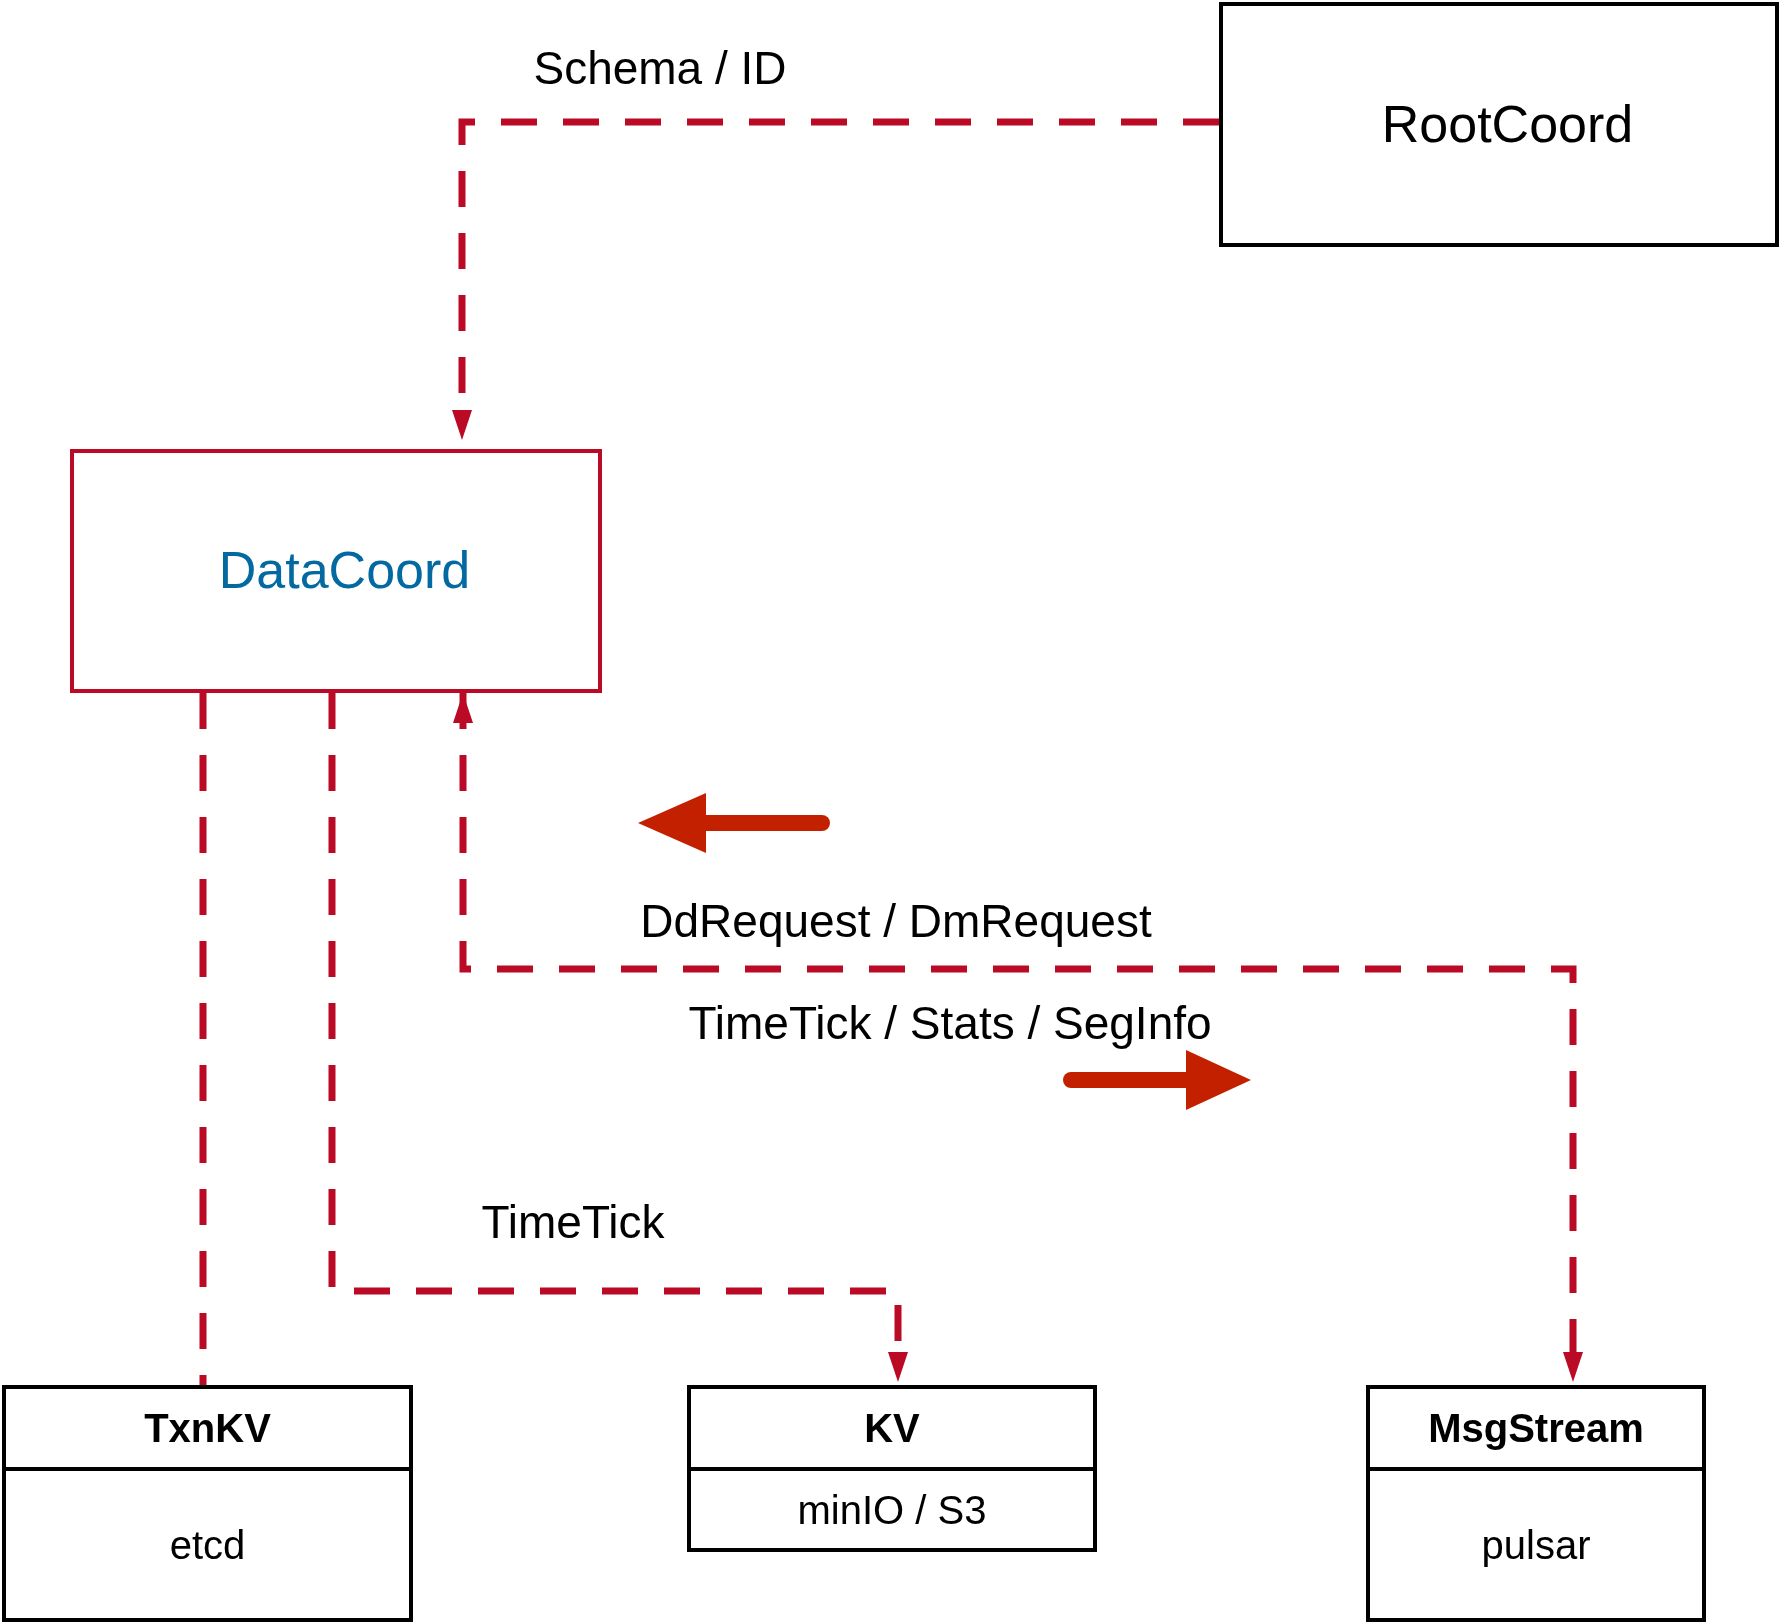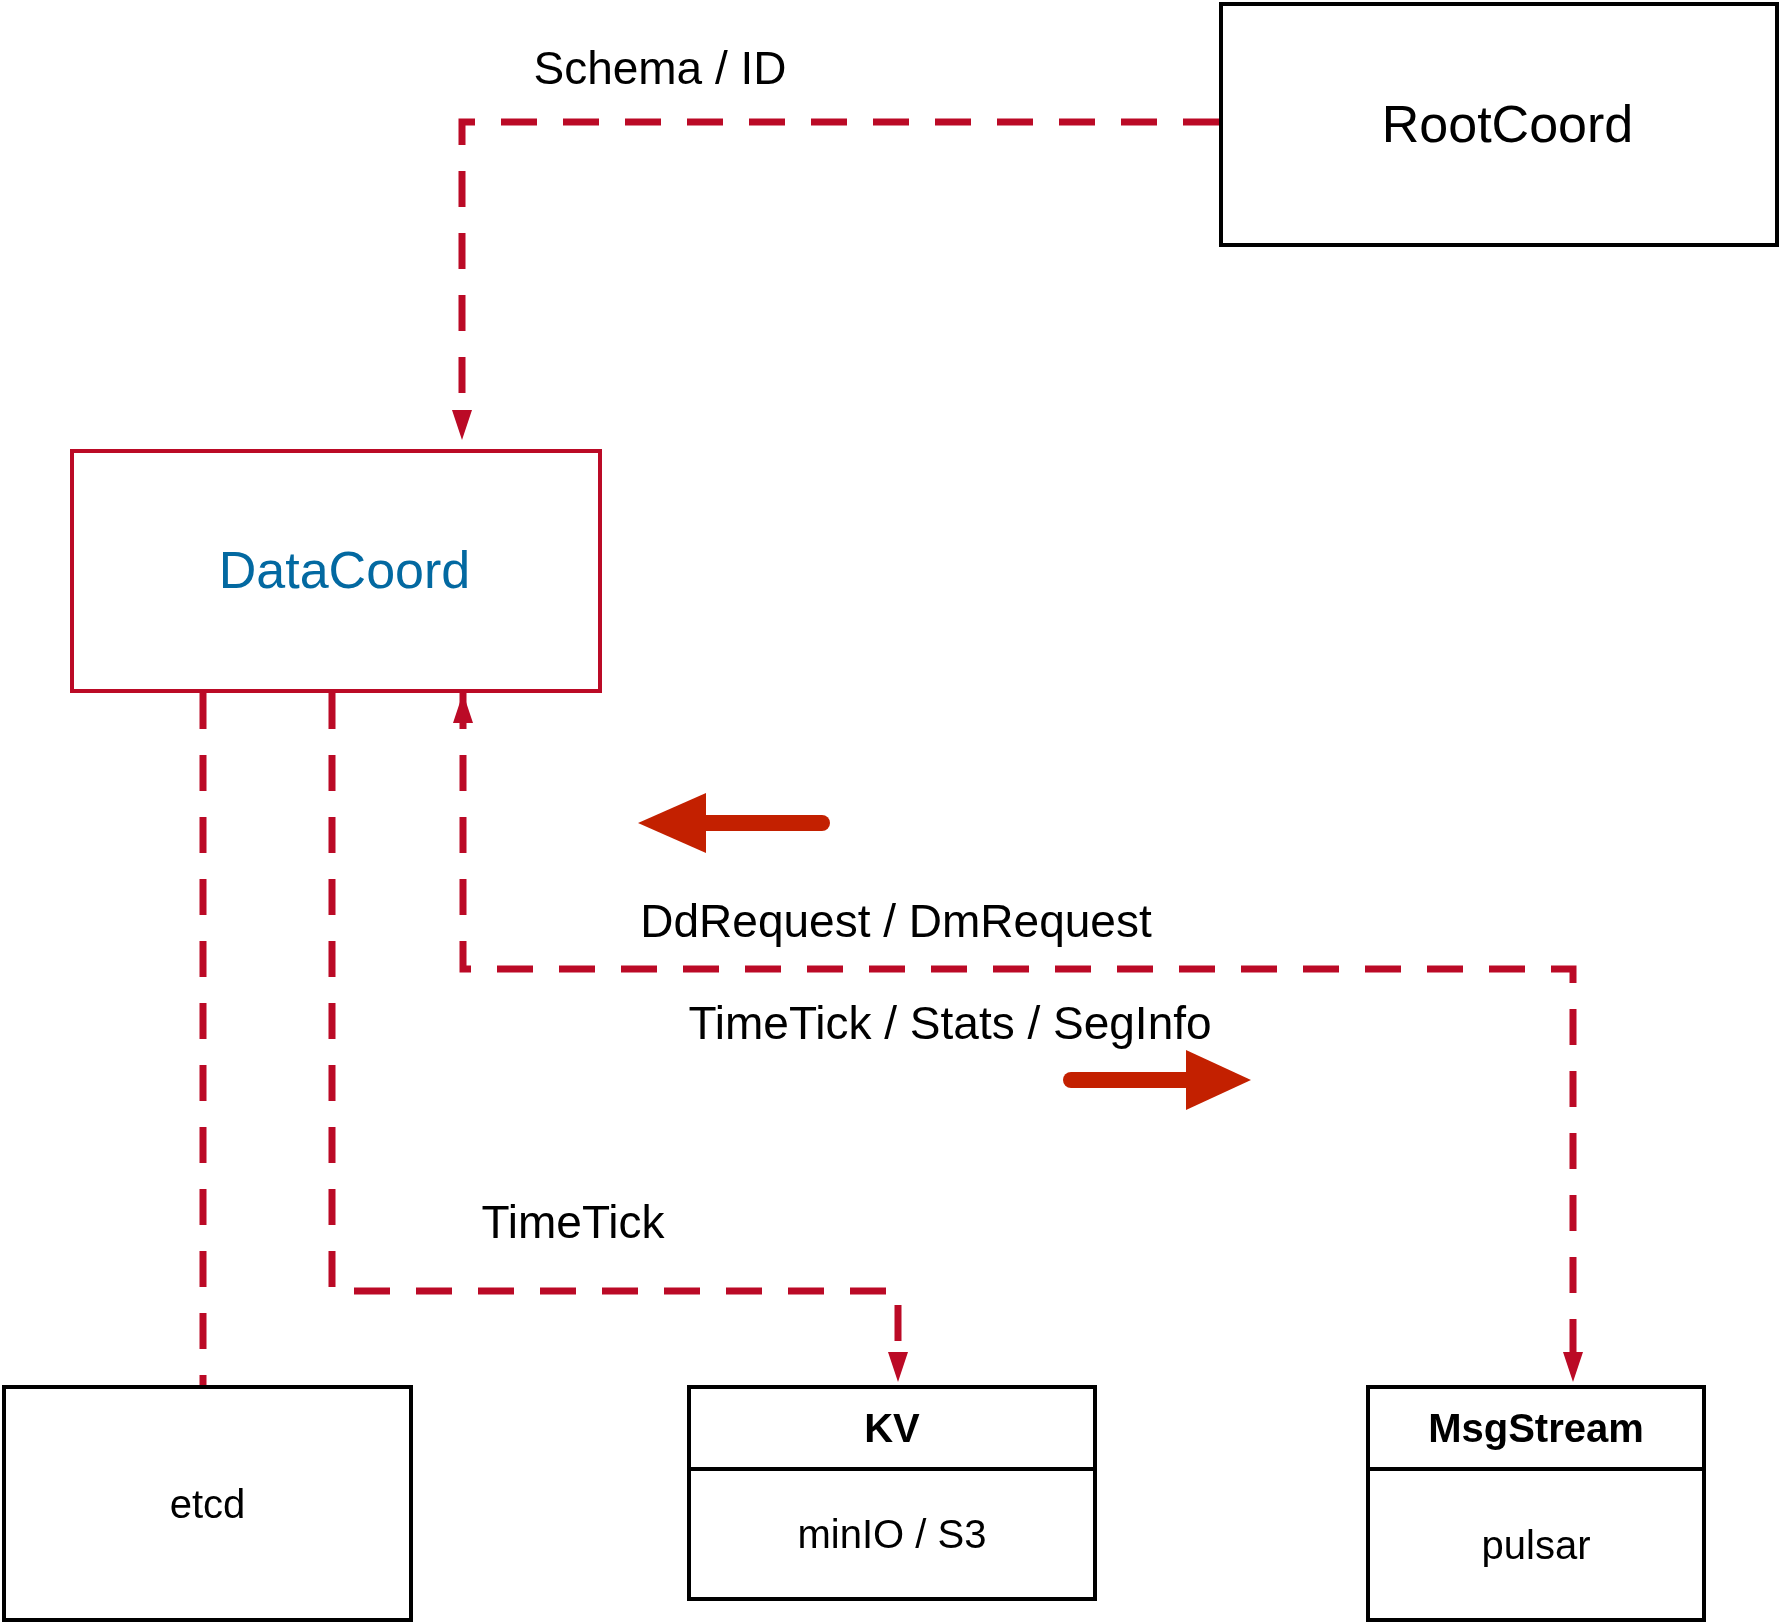--- a/index.html
+++ b/index.html
@@ -144,24 +144,25 @@
 
   <div class="node-box node-black" style="left:1219px; top:2px; width:560px; height:245px;">
     <div class="node-label-center">RootCoord</div>
   </div>
 
   <div class="node-box node-red" style="left:70px; top:449px; width:532px; height:244px;">
     <div class="node-label-center">DataCoord</div>
   </div>
 
   <div class="split-box" style="left:2px; top:1385px; width:411px; height:237px;">
+    <div class="split-head" style="height:82px;">TxnKV</div>
     <div class="split-body">etcd</div>
   </div>
 
-  <div class="split-box" style="left:687px; top:1385px; width:410px; height:216px;">
+  <div class="split-box" style="left:687px; top:1385px; width:410px; height:167px;">
     <div class="split-head" style="height:82px;">KV</div>
     <div class="split-body">
       <div>
         <div>minIO / S3</div>
       </div>
     </div>
   </div>
 
   <div class="split-box" style="left:1366px; top:1385px; width:340px; height:237px;">
     <div class="split-head" style="height:82px;">MsgStream</div>

